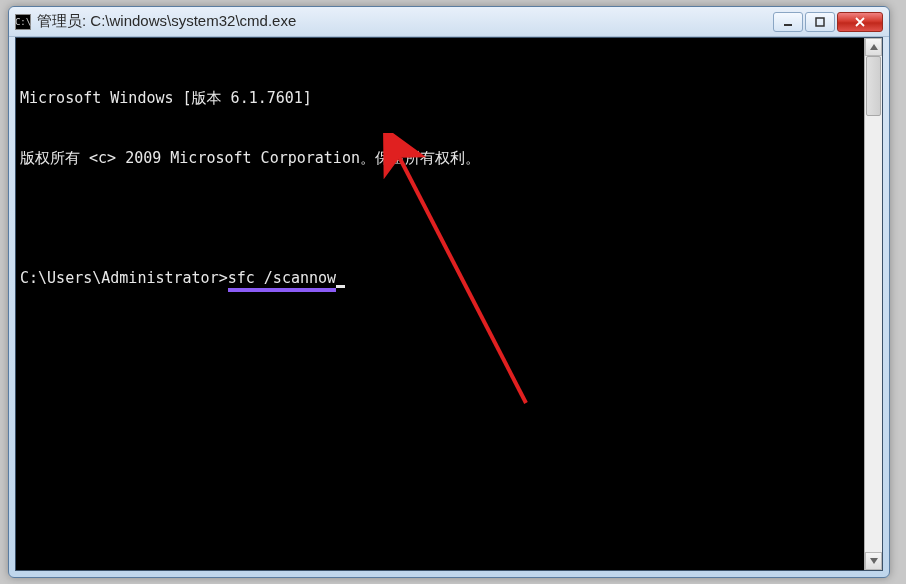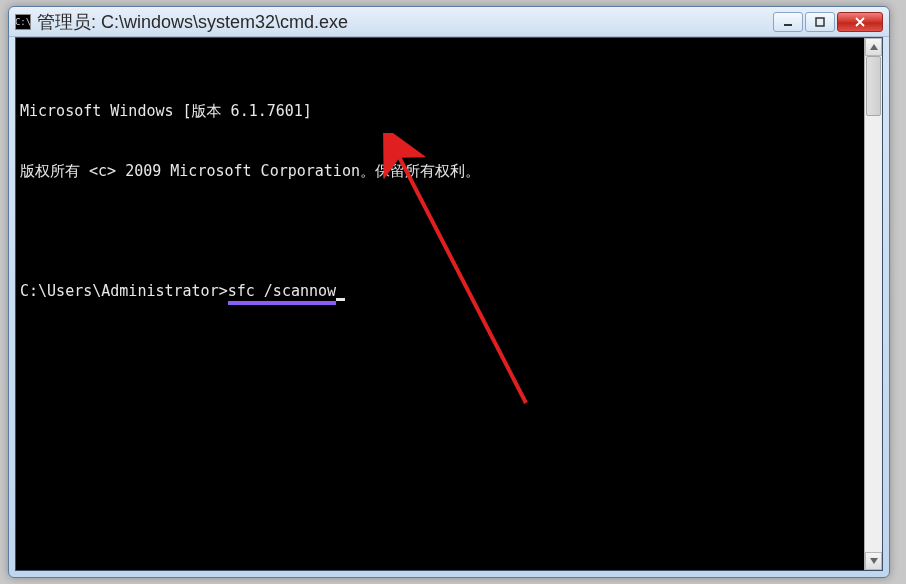--- a/index.html
+++ b/index.html
@@ -41,21 +41,21 @@
       margin-right: 6px;
       font-size: 9px;
       color: #ccc;
       display: flex;
       align-items: center;
       justify-content: center;
       font-family: monospace;
     }
     .titlebar-text {
       flex: 1;
-      font-size: 18px;
+      font-size: 15px;
       color: #2a2a2a;
       white-space: nowrap;
       overflow: hidden;
     }
     .window-controls {
       display: flex;
       gap: 2px;
     }
     .win-btn {
       width: 30px;
@@ -79,21 +79,21 @@
     .client-area {
       flex: 1;
       margin: 0 6px 6px 6px;
       background: #000;
       border: 1px solid #3a5068;
       position: relative;
       display: flex;
     }
     .terminal {
       flex: 1;
-      padding: 23px 4px;
+      padding: 10px 4px;
       font-family: "Lucida Console", "Consolas", monospace;
       font-size: 15px;
       line-height: 20px;
       color: #e8e8e8;
       white-space: pre;
       overflow: hidden;
       position: relative;
     }
     .term-line { display: block; }
     .underline-highlight {

